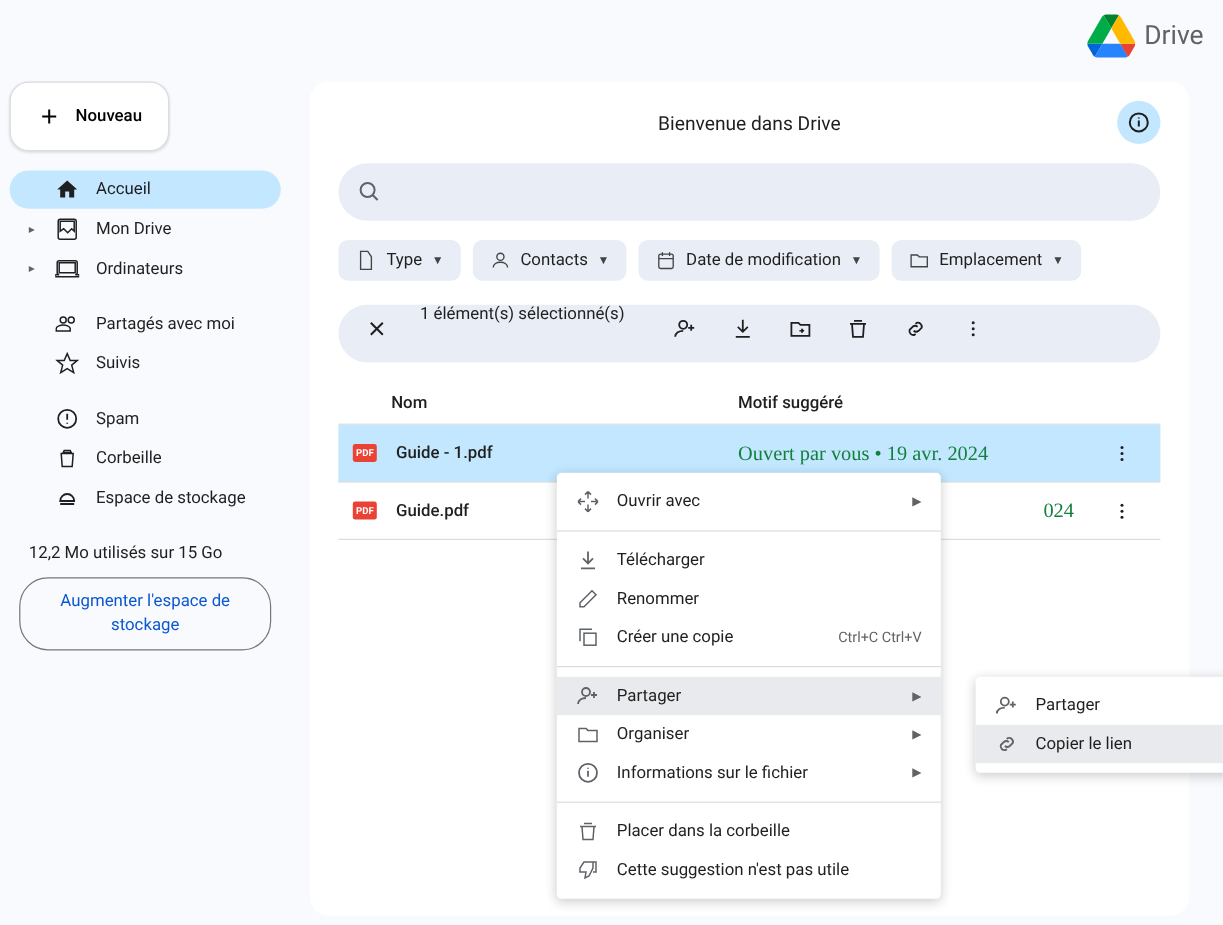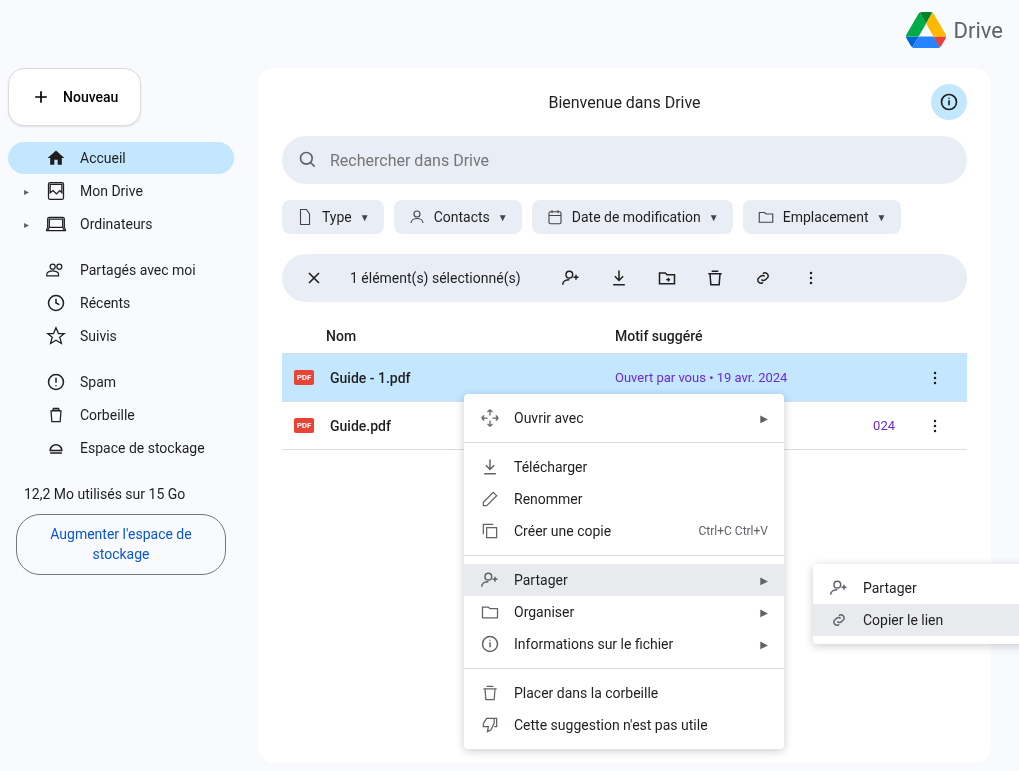--- a/index.html
+++ b/index.html
@@ -26,34 +26,34 @@
 .main-title { font-size: 16px; font-weight: 400; flex: 1; text-align: center; }
 .info-badge { width: 36px; height: 36px; background: #c2e7ff; border-radius: 50%; display: flex; align-items: center; justify-content: center; }
 
 .search-bar { background: #e9eef6; border-radius: 28px; display: flex; align-items: center; padding: 0 16px; height: 48px; margin-bottom: 16px; }
 .search-bar input { border: none; background: none; flex: 1; font-size: 16px; outline: none; padding-left: 12px; }
 
 .chips { display: flex; gap: 10px; margin-bottom: 20px; flex-wrap: wrap; }
 .chip { background: #e9eef6; border-radius: 8px; padding: 8px 14px; font-size: 14px; display: flex; align-items: center; gap: 8px; cursor: pointer; }
 .chip .arrow { font-size: 10px; color: #444; }
 
-.selection-bar { background: #e9eef6; border-radius: 28px; display: flex; align-items: center; padding: 0 12px; height: 48px; gap: 8px; margin-bottom: 16px; }
+.selection-bar { background: #e9eef6; border-radius: 28px; display: flex; align-items: flex-start; padding: 0 12px; height: 48px; gap: 8px; margin-bottom: 16px; }
 .sel-text { font-size: 14px; margin: 0 8px; }
 .icon-btn { width: 40px; height: 40px; border-radius: 50%; display: flex; align-items: center; justify-content: center; cursor: pointer; }
 
 .table-header { display: flex; padding: 0 12px; font-size: 14px; font-weight: 500; color: #1f1f1f; border-bottom: 1px solid #dadce0; height: 36px; align-items: center; }
 .col-name { flex: 1; margin-left: 32px; }
 .col-reason { width: 300px; }
 .col-menu { width: 40px; }
 
 .file-row { display: flex; align-items: center; padding: 0 12px; height: 48px; font-size: 14px; border-bottom: 1px solid #dadce0; cursor: pointer; }
 .file-row.selected { background: #c2e7ff; }
 .file-icon { width: 20px; height: 15px; background: #ea4335; border-radius: 2px; margin-right: 16px; display: flex; align-items: center; justify-content: center; color: #fff; font-size: 8px; font-weight: bold; }
 .file-name { flex: 1; font-weight: 500; }
-.file-reason { width: 300px; color: #6d28d9; font-size: 13px; }
+.file-reason { width: 300px; color: #15803d; font-size: 17px; font-family: Liberation Serif, serif; }
 
 .context-menu { position: absolute; background: #fff; border-radius: 4px; box-shadow: 0 2px 10px rgba(0,0,0,.2); width: 320px; padding: 8px 0; z-index: 100; }
 .menu-item { display: flex; align-items: center; padding: 8px 16px; font-size: 14px; cursor: pointer; gap: 14px; position: relative; height: 32px; }
 .menu-item:hover, .menu-item.hover { background: #e8eaed; }
 .menu-item .shortcut { margin-left: auto; font-size: 12px; color: #5f6368; }
 .menu-item .sub-arrow { margin-left: auto; font-size: 10px; color: #5f6368; }
 .menu-divider { height: 1px; background: #dadce0; margin: 8px 0; }
 
 .submenu { position: absolute; background: #fff; border-radius: 4px; box-shadow: 0 2px 10px rgba(0,0,0,.2); width: 220px; padding: 8px 0; z-index: 101; }
 
@@ -114,28 +114,20 @@
       <div class="nav-item">
         <span class="expand"></span>
         <svg viewBox="0 0 24 24" class="icon-svg">
             <path d="M16 11c1.66 0 3-1.34 3-3s-1.34-3-3-3-3 1.34-3 3 1.34 3 3 3zm-8 0c1.66 0 3-1.34 3-3S9.66 5 8 5 5 6.34 5 8s1.34 3 3 3zm0 2c-2.33 0-7 1.17-7 3.5V19h14v-2.5c0-2.33-4.67-3.5-7-3.5z" fill="none" stroke="#1f1f1f" stroke-width="1.5"></path>
           </svg>
         <span>Partagés avec moi</span>
       </div>
       <div class="nav-item">
         <span class="expand"></span>
         <svg viewBox="0 0 24 24" class="icon-svg">
-            <circle cx="12" cy="12" r="9" fill="none" stroke="#1f1f1f" stroke-width="1.8"></circle>
-            <path d="M12 7v5l4 2" fill="none" stroke="#1f1f1f" stroke-width="1.8"></path>
-          </svg>
-        <span>Récents</span>
-      </div>
-      <div class="nav-item">
-        <span class="expand"></span>
-        <svg viewBox="0 0 24 24" class="icon-svg">
             <path d="M12 2l3 7h7l-5.5 4.5 2 7.5L12 17l-6.5 4 2-7.5L2 9h7z" fill="none" stroke="#1f1f1f" stroke-width="1.5"></path>
           </svg>
         <span>Suivis</span>
       </div>
     </div>
 
     <div class="nav-section">
       <div class="nav-item">
         <span class="expand"></span>
         <svg viewBox="0 0 24 24" class="icon-svg">
@@ -176,21 +168,20 @@
             <path d="M12 10v6M12 7v1" stroke="#1f1f1f" stroke-width="2"></path>
           </svg>
       </div>
     </div>
 
     <div class="search-bar">
       <svg viewBox="0 0 24 24">
           <circle cx="10" cy="10" r="7" fill="none" stroke="#5f6368" stroke-width="2"></circle>
           <path d="M15 15l5 5" stroke="#5f6368" stroke-width="2"></path>
         </svg>
-      <input type="text" placeholder="Rechercher dans Drive" style="">
     </div>
 
     <div class="chips">
       <div class="chip">
         <svg viewBox="0 0 24 24" style="width:18px;height:18px">
             <path d="M14 2H6v20h12V8l-4-6z" fill="none" stroke="#444" stroke-width="1.5"></path>
           </svg>
         <span>Type</span>
         <span class="arrow">▼</span>
       </div>

